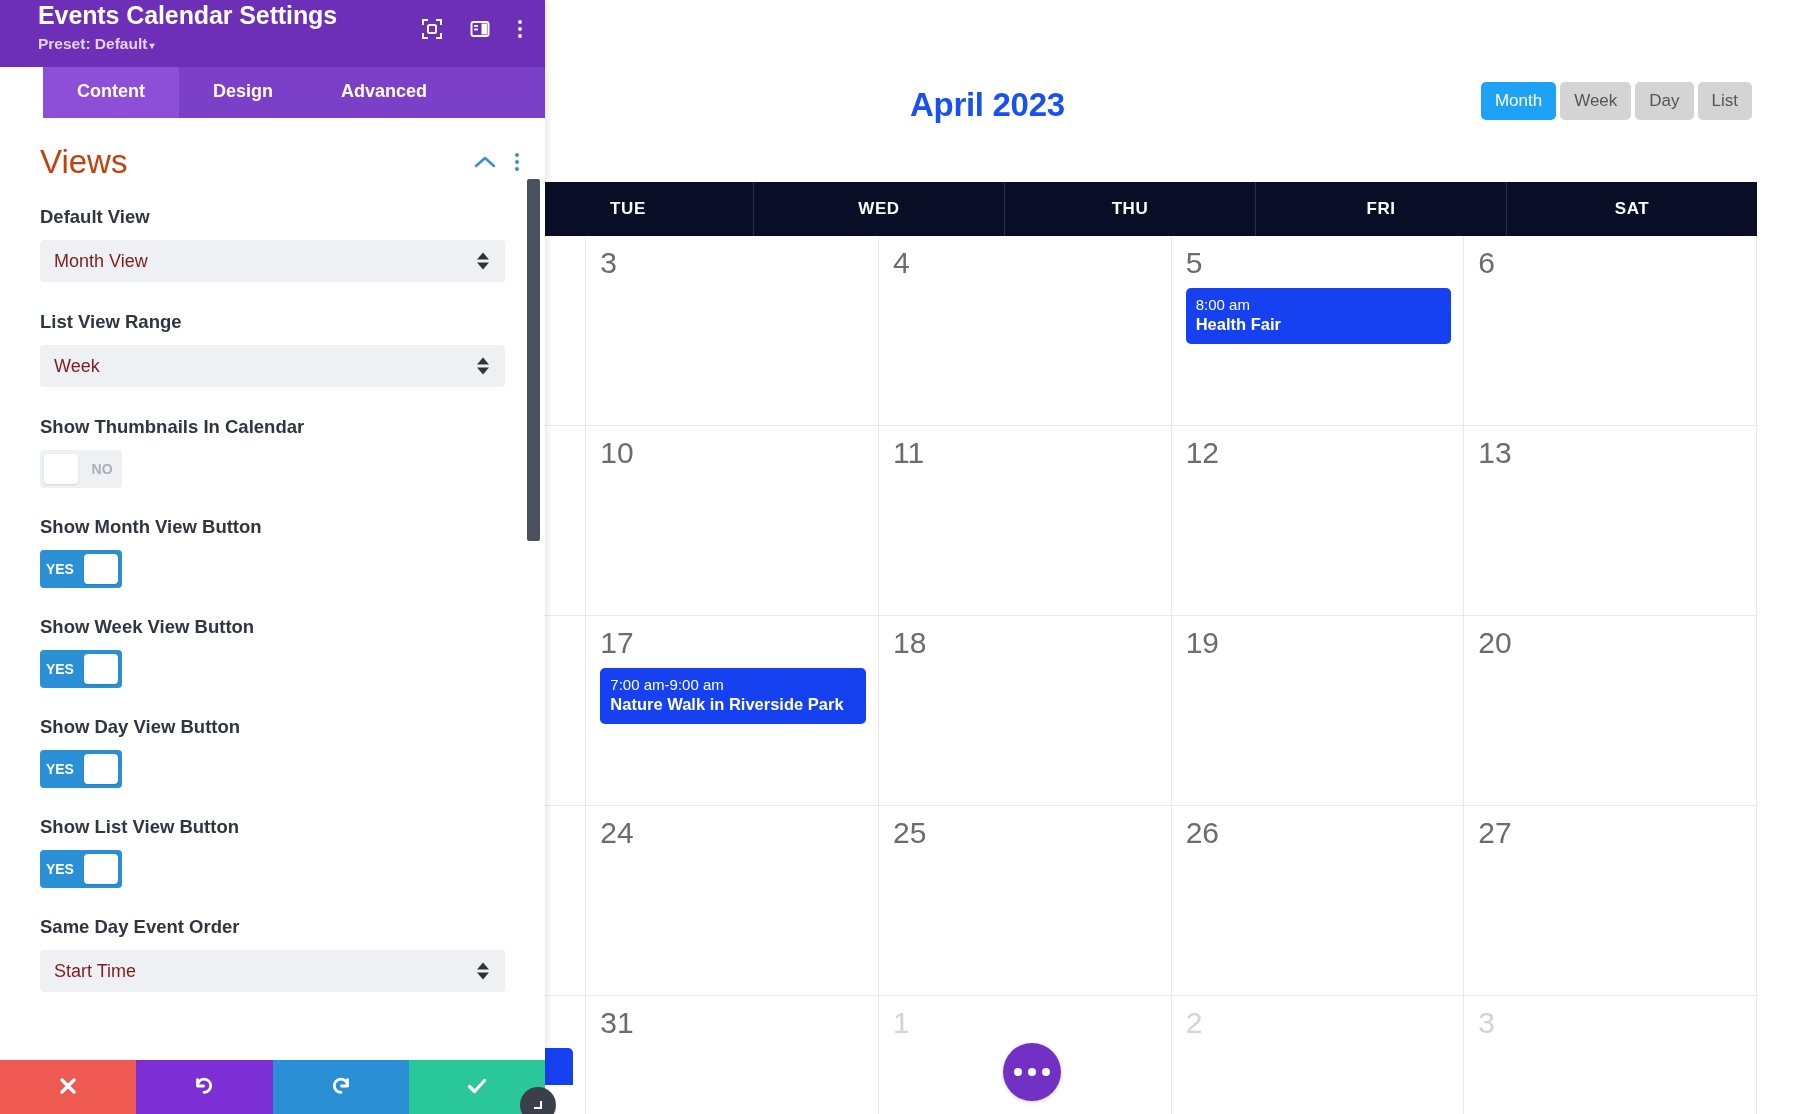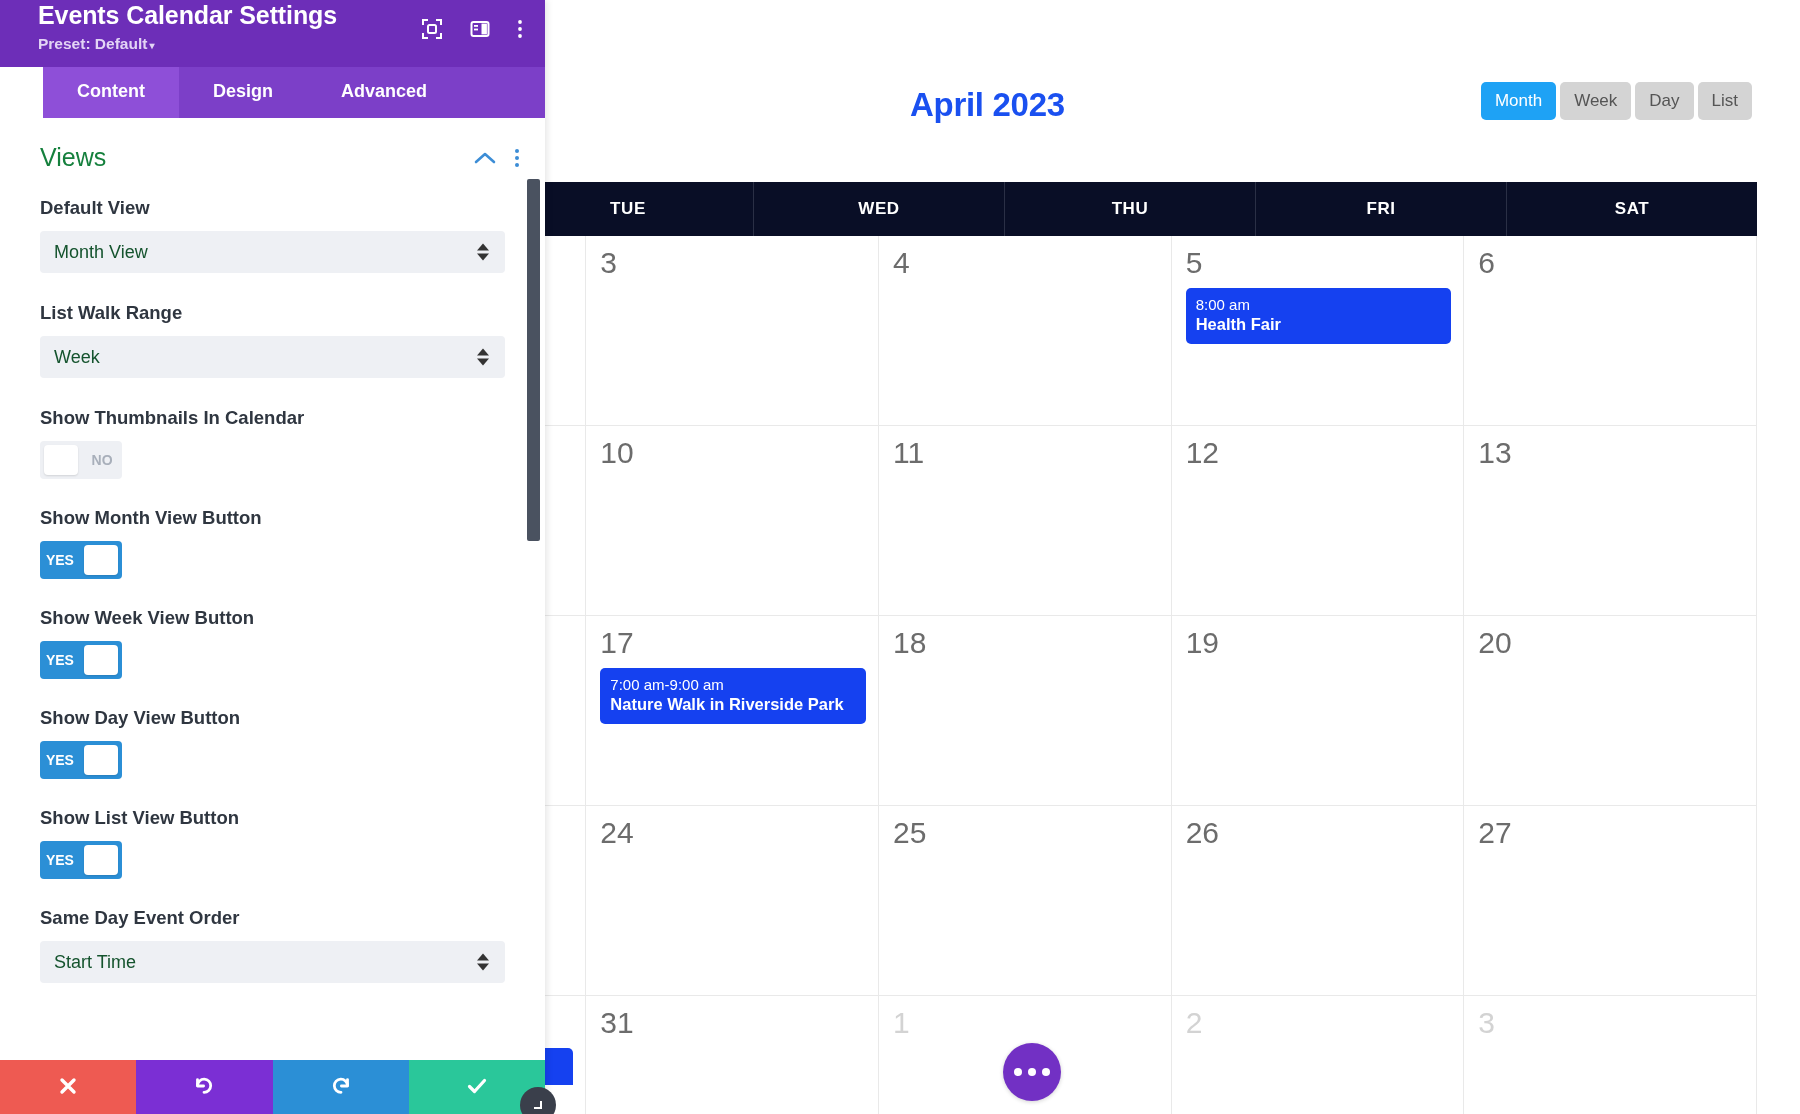--- a/index.html
+++ b/index.html
@@ -124,36 +124,36 @@
   .panel-body {
     flex: 1 1 auto; position: relative; overflow: hidden;
     background: #fff; padding: 0;
   }
   .panel-scroll { padding: 22px 0 0 0; }
 
   .section-head {
     display: flex; align-items: center; padding: 0 26px 0 40px;
     margin-bottom: 24px;
   }
-  .section-title { color: #15803d; font-size: 25px; font-weight: normal; flex: 1 1 auto; }
+  .section-title { color: #c2410c; font-size: 33px; font-weight: normal; flex: 1 1 auto; }
   .chev-up { margin-right: 18px; cursor: pointer; display:flex; }
   .kebab-blue { cursor: pointer; display:flex; flex-direction:column; gap:3px; }
   .kebab-blue i { width: 4px; height: 4px; border-radius:50%; background:#3c8dd6; display:block; }
 
   .field { padding: 0 40px; margin-bottom: 22px; }
   .field-label {
     font-size: 18.5px; color: #2f3640; font-weight: bold;
     margin-bottom: 11px; line-height: 1.3;
   }
   .select-box {
     position: relative; background: #eef0f4; border-radius: 4px;
     height: 42px; display: flex; align-items: center;
     padding: 0 14px; cursor: pointer;
   }
-  .select-val { font-size: 18px; color: #14532d; }
+  .select-val { font-size: 18px; color: #7f1d1d; }
   .select-arrows {
     position: absolute; right: 16px; top: 50%; transform: translateY(-50%);
     display: flex; flex-direction: column; gap: 3px;
   }
   .select-arrows .up, .select-arrows .dn {
     width: 0; height: 0; border-left: 6px solid transparent; border-right: 6px solid transparent;
   }
   .select-arrows .up { border-bottom: 7px solid #333; }
   .select-arrows .dn { border-top: 7px solid #333; }
 
@@ -414,21 +414,21 @@
               <div class="field-label">Default View</div>
               <div class="select-box">
                 <span class="select-val">Month View</span>
                 <span class="select-arrows">
                   <span class="up"></span>
                   <span class="dn"></span>
                 </span>
               </div>
             </div>
             <div class="field" style="margin-bottom: 28px;">
-              <div class="field-label">List Walk Range</div>
+              <div class="field-label">List View Range</div>
               <div class="select-box">
                 <span class="select-val">Week</span>
                 <span class="select-arrows">
                   <span class="up"></span>
                   <span class="dn"></span>
                 </span>
               </div>
             </div>
             <div class="field" style="margin-bottom: 27px;"><div class="field-label">Show Thumbnails In Calendar</div><div class="toggle off">
                 <span class="tg-text">NO</span>

